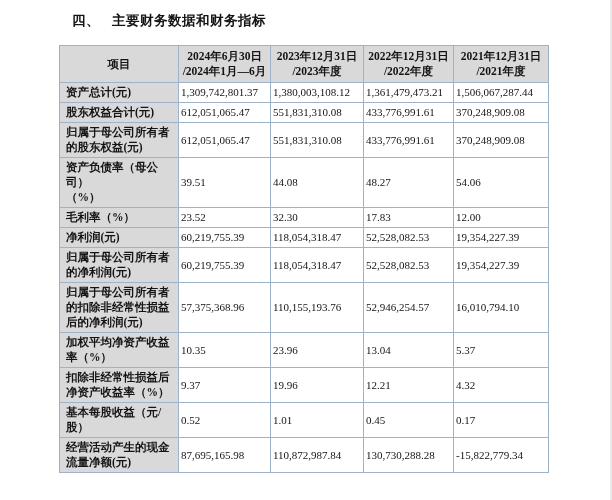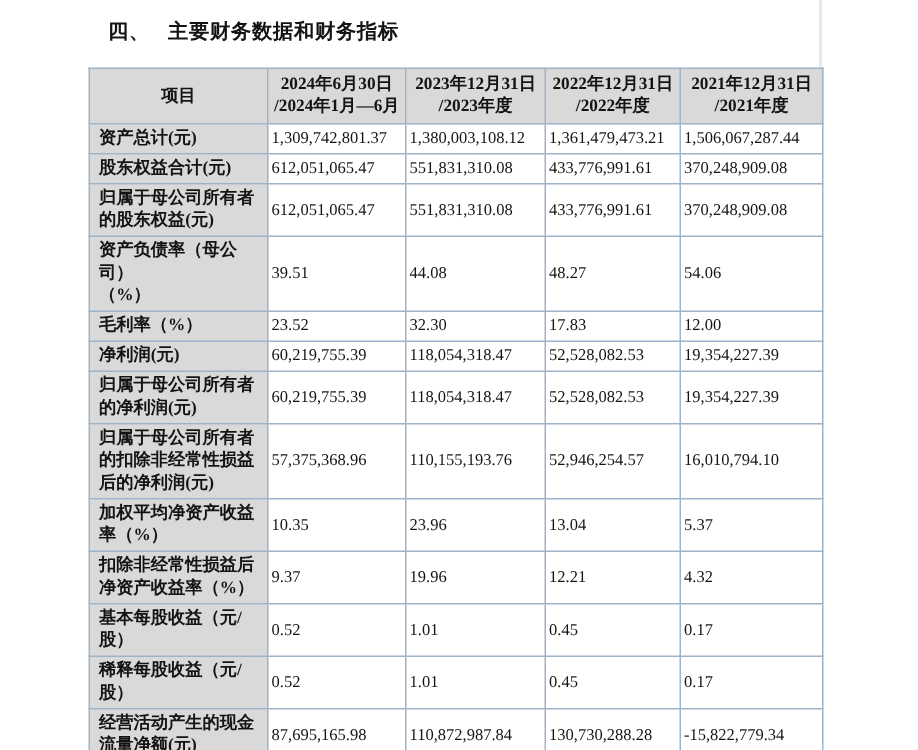--- a/index.html
+++ b/index.html
@@ -9,21 +9,21 @@
   }
   body {
     width: 612px;
     height: 500px;
     font-family: "Liberation Serif", "DejaVu Serif", serif;
     color: #141414;
     overflow: hidden;
   }
   .page {
     position: relative;
-    width: 548px;
+    width: 612px;
     height: 500px;
     box-sizing: border-box;
     background: #ffffff;
     border-right: 2px solid #e9e9e9;
   }
   .section-heading {
     position: absolute;
     left: 72px;
     top: 12px;
     font-size: 13.5px;
@@ -181,27 +181,20 @@
           <td>4.32</td>
         </tr>
         <tr>
           <th>基本每股收益（元/股）</th>
           <td>0.52</td>
           <td>1.01</td>
           <td>0.45</td>
           <td>0.17</td>
         </tr>
         <tr>
-          <th>稀释每股收益（元/股）</th>
-          <td>0.52</td>
-          <td>1.01</td>
-          <td>0.45</td>
-          <td>0.17</td>
-        </tr>
-        <tr>
           <th>经营活动产生的现金
 流量净额(元)</th>
           <td>87,695,165.98</td>
           <td>110,872,987.84</td>
           <td>130,730,288.28</td>
           <td>-15,822,779.34</td>
         </tr>
       </tbody>
   </table>
 

